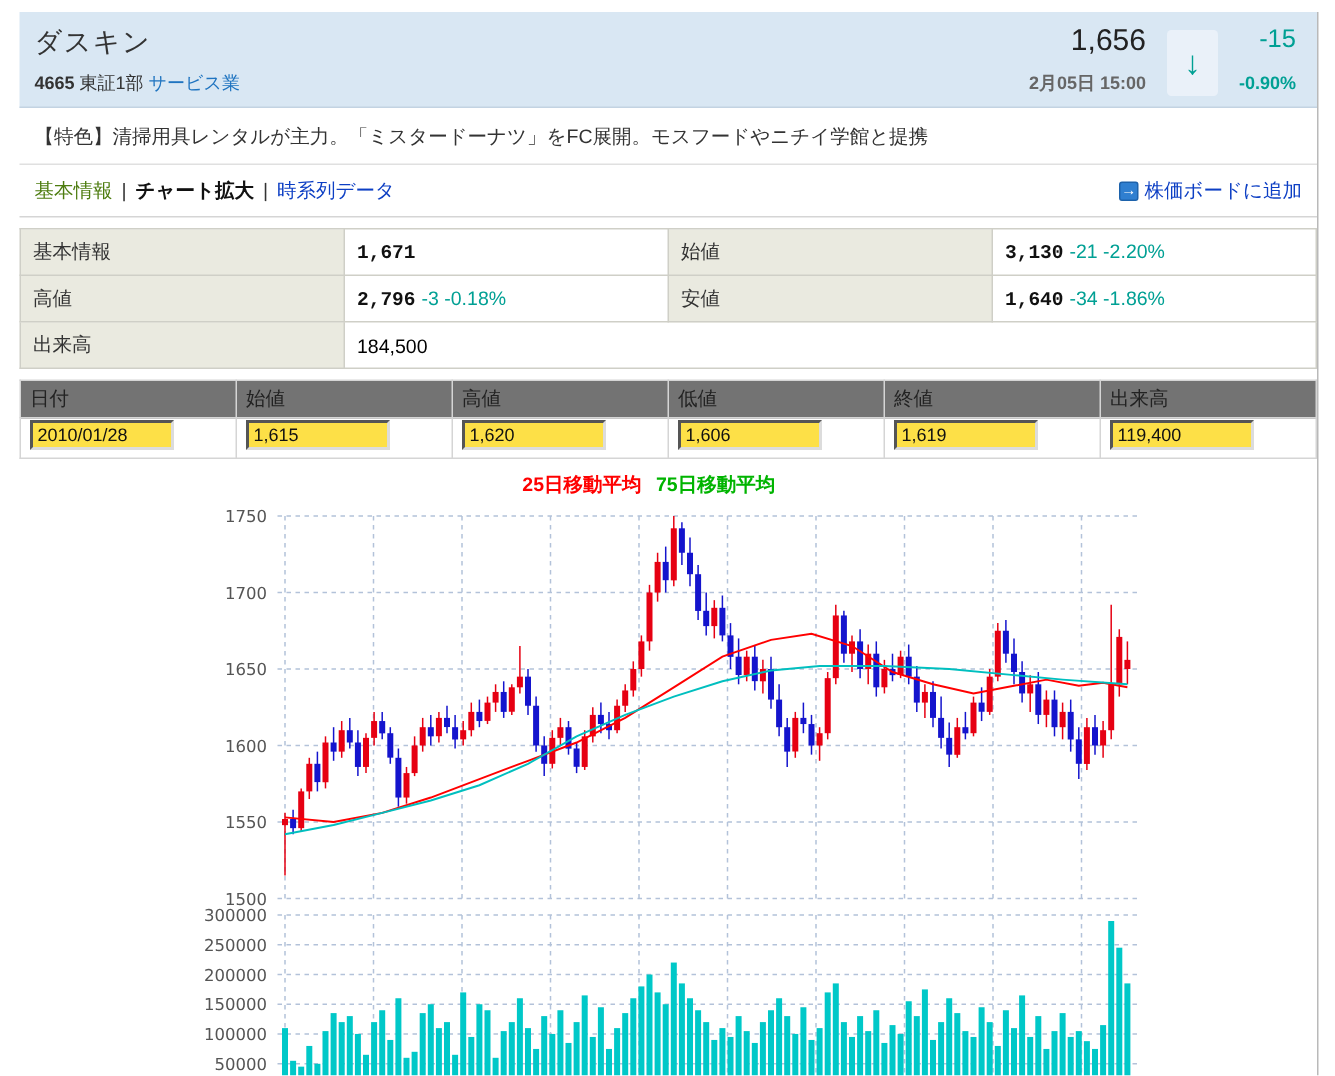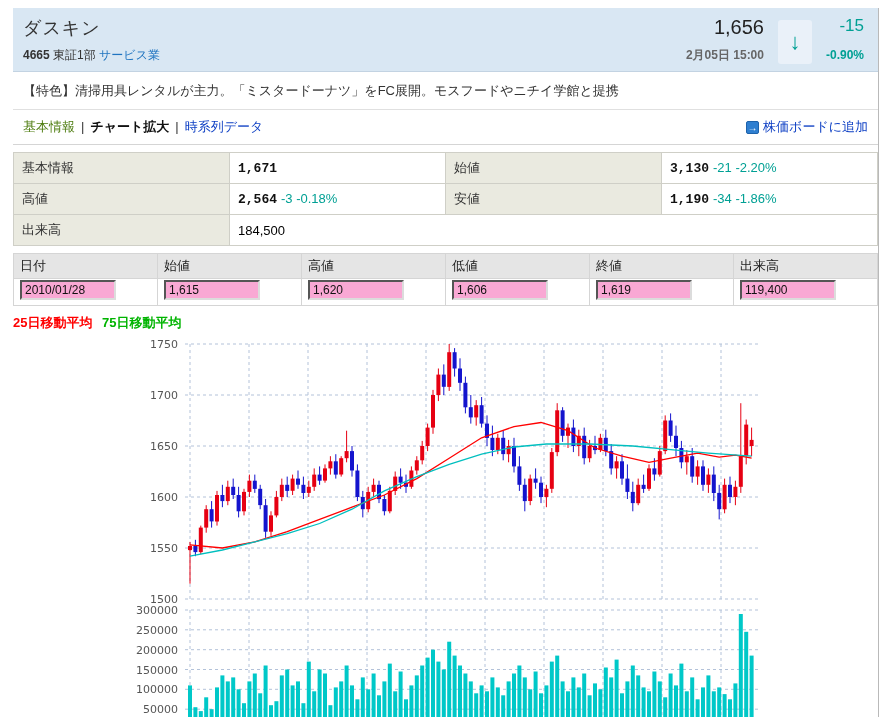--- a/index.html
+++ b/index.html
@@ -37,26 +37,26 @@
   table.t1 { border-collapse:collapse; width:100%; margin-top:7px; font-size:13px; }
   table.t1 td { border:1px solid #cfcfc7; padding:6px 8px; height:29px; }
   table.t1 td.lbl { background:#eaeae0; color:#333; width:25%; }
   table.t1 td.val { background:#fff; width:25%; }
   table.t1 td.val b { color:#111; font-weight:bold;font-family:Liberation Mono, monospace; }
   table.t1 .chg { color:#00a094; margin-left:4px; }
 
   
   table.t2 { border-collapse:collapse; width:100%; margin-top:7px; font-size:13px; }
   table.t2 td { border:1px solid #d5d5d5; padding:2px 6px; }
-  table.t2 tr.hrow td { color:#222; padding:3px 6px; background:#e5e5e5;font-family:Liberation Mono, monospace; }
+  table.t2 tr.hrow td { color:#222; padding:3px 6px; background:#737373;font-family:Liberation Mono, monospace; }
   table.t2 tr.irow td { border-top:none; padding:1px 6px 5px 6px; }
-  .tin { width:96px; height:20px; font-size:12px; font-family:"Liberation Sans","DejaVu Sans",sans-serif; background:#f9a8d4; border-top:2px solid #555; border-left:2px solid #555; border-right:2px solid #dcdcdc; border-bottom:2px solid #dcdcdc; padding:1px 3px; color:#111; }
-
-  
-  .legend { text-align:left; font-size:13px; font-weight:bold; padding:8px 26px 0 0; }
+  .tin { width:96px; height:20px; font-size:12px; font-family:"Liberation Sans","DejaVu Sans",sans-serif; background:#fde047; border-top:2px solid #555; border-left:2px solid #555; border-right:2px solid #dcdcdc; border-bottom:2px solid #dcdcdc; padding:1px 3px; color:#111; }
+
+  
+  .legend { text-align:center; font-size:13px; font-weight:bold; padding:8px 26px 0 0; }
   .lg25 { color:#ff0000; }
   .lg75 { color:#00b400; margin-left:6px; }
 
   
   .chart-area { position:relative; height:414px; margin-top:2px; }
   .chart-area svg { position:absolute; left:0; top:0; }
   .grid { stroke:#b3c2d9; stroke-width:1; stroke-dasharray:3,3; fill:none; }
   .tick { font-size:11px; fill:#555; font-family:"DejaVu Sans",sans-serif; }
   .ma { fill:none; stroke-width:1.3; }
 </style>
@@ -105,23 +105,23 @@
     <table class="t1">
       <tbody>
           <tr>
         <td class="lbl">基本情報</td>
         <td class="val"><b>1,671</b><span class="chg"></span></td>
         <td class="lbl">始値</td>
         <td class="val"><b>3,130</b><span class="chg">-21 -2.20%</span></td>
       </tr>
       <tr>
         <td class="lbl">高値</td>
-        <td class="val"><b>2,564</b><span class="chg">-3 -0.18%</span></td>
+        <td class="val"><b>2,796</b><span class="chg">-3 -0.18%</span></td>
         <td class="lbl">安値</td>
-        <td class="val"><b>1,190</b><span class="chg">-34 -1.86%</span></td>
+        <td class="val"><b>1,640</b><span class="chg">-34 -1.86%</span></td>
       </tr>
       <tr>
         <td class="lbl">出来高</td>
         <td class="val" colspan="3"><span>184,500</span></td>
       </tr>
     </tbody>
       </table>
 
     <table class="t2">
       <tbody>

